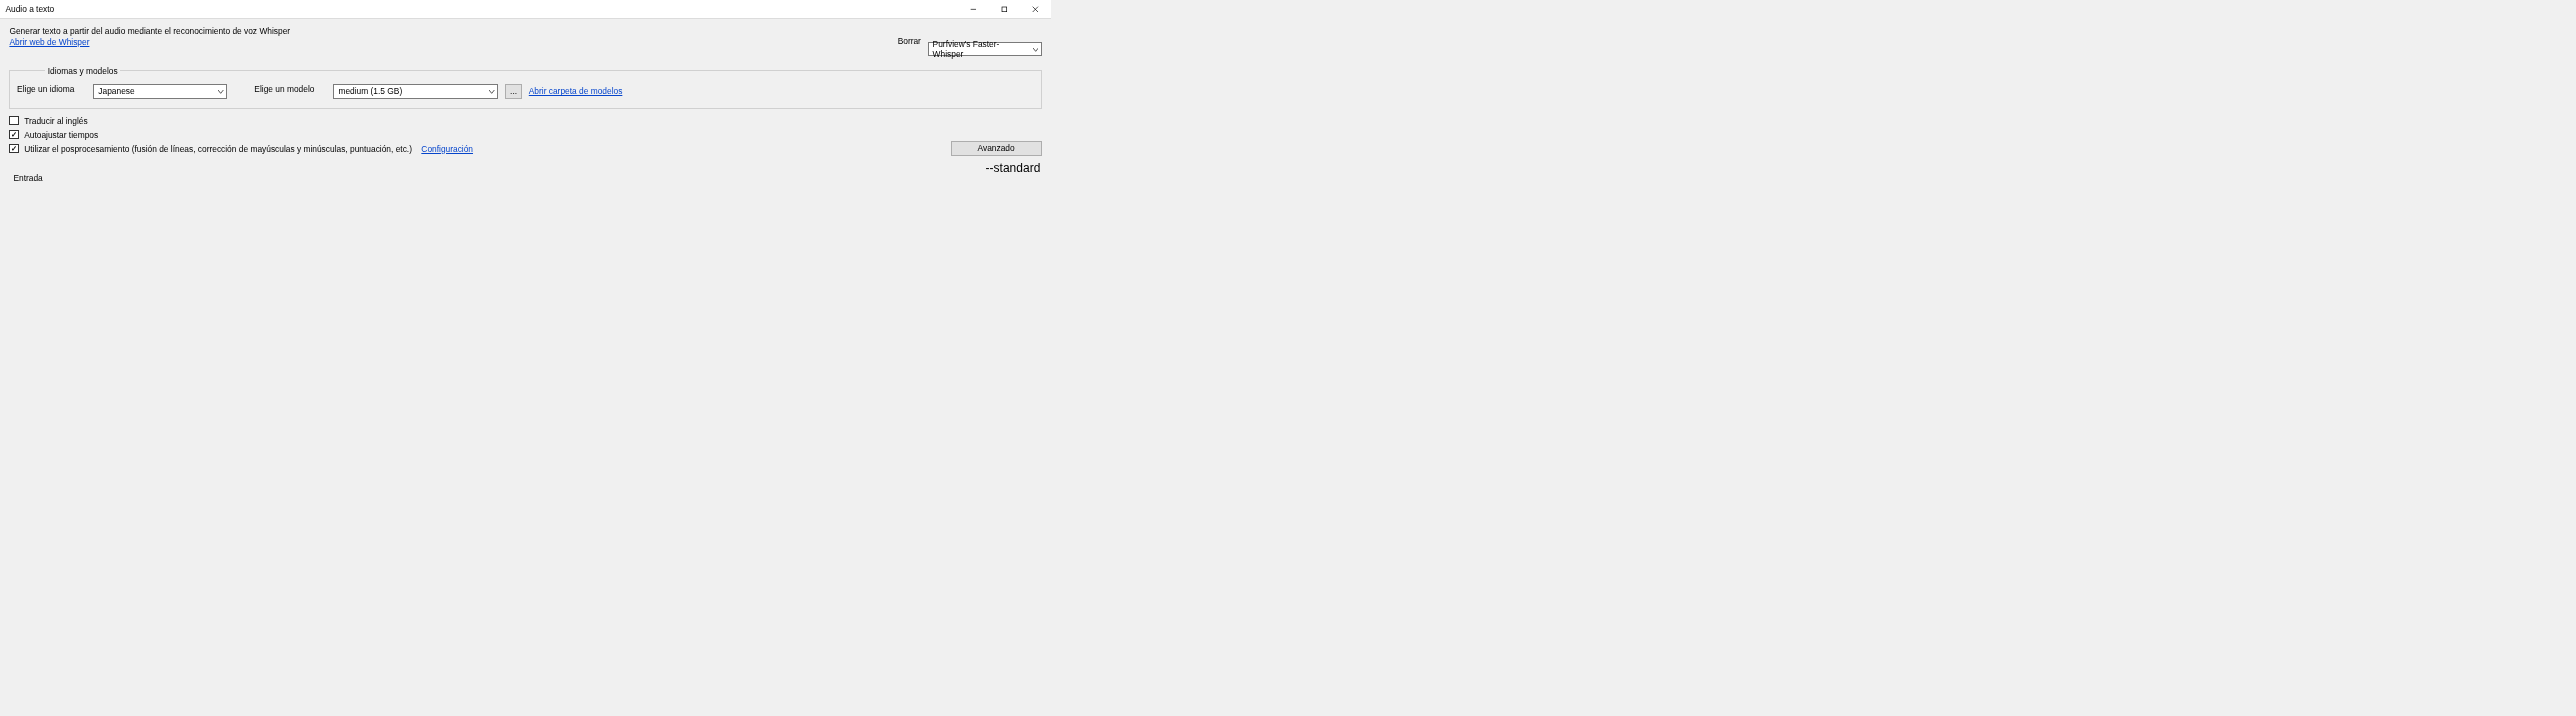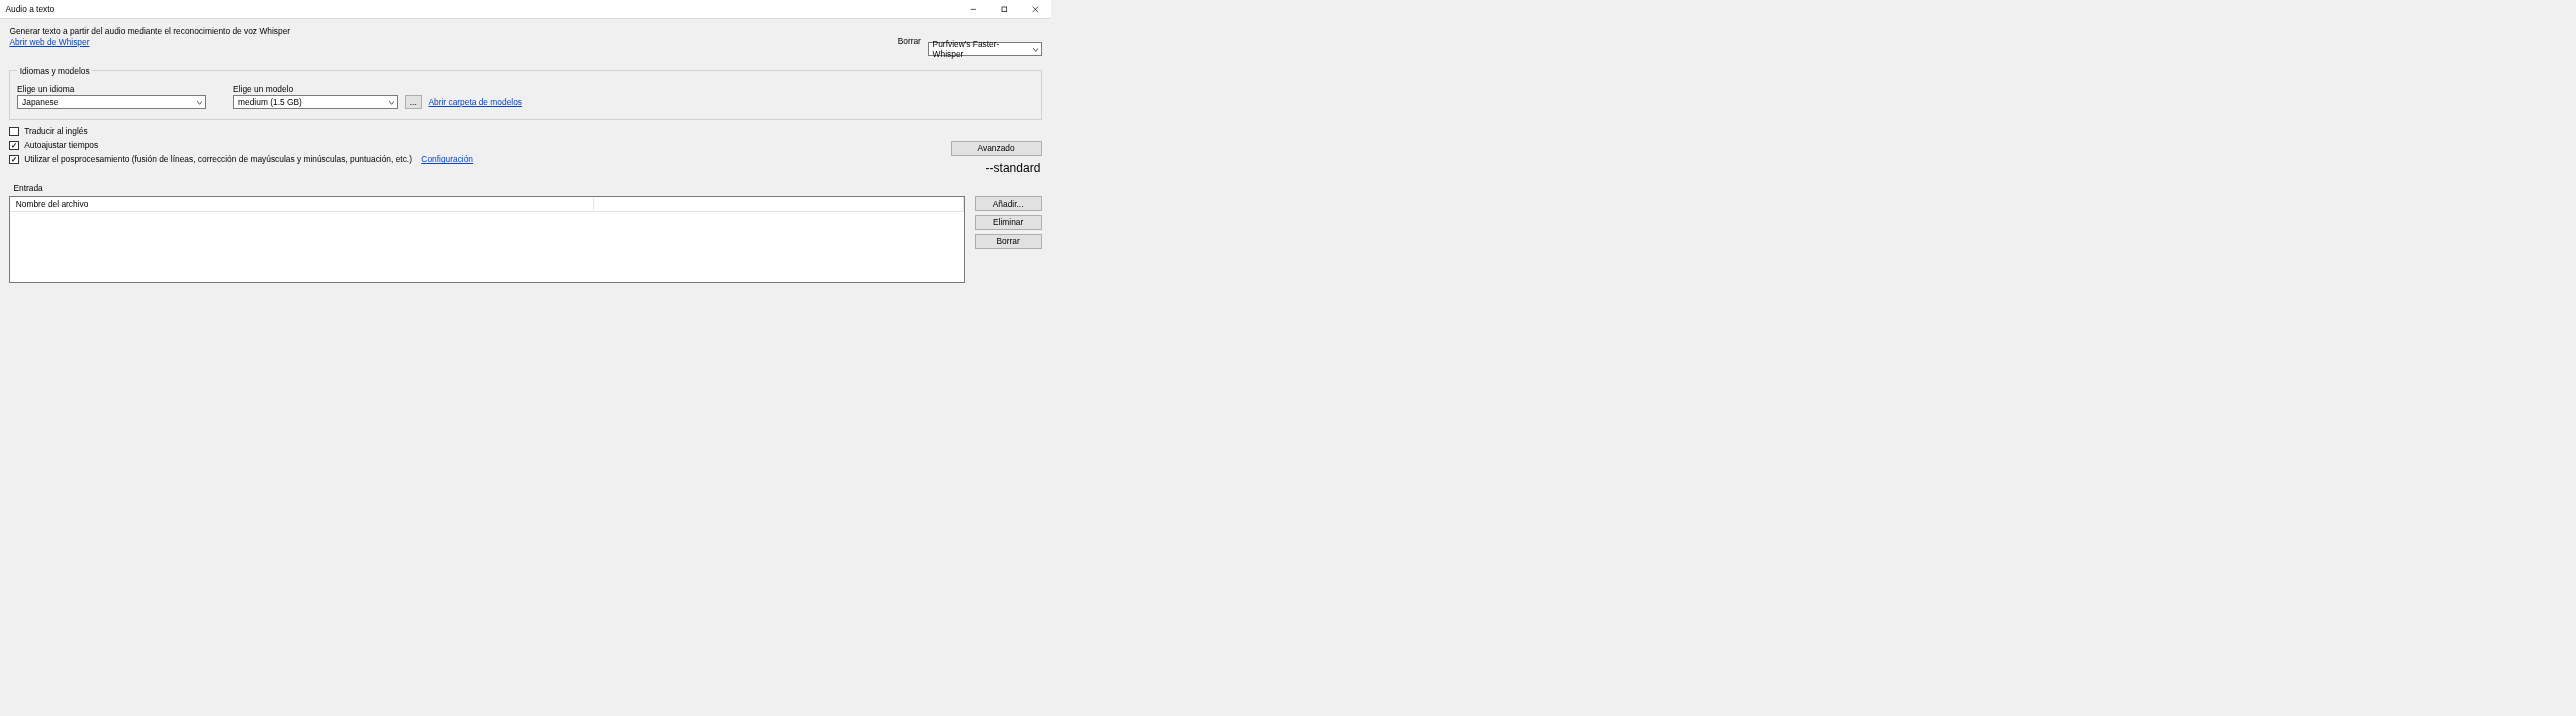--- a/index.html
+++ b/index.html
@@ -29,30 +29,30 @@
   .desc { line-height: 1.35; }
   .link { color: #0645cc; text-decoration: underline; cursor: pointer; }
   .engine-row { display: flex; align-items: center; gap: 5.4px; }
   .engine-row label { margin-right: 1.3px; }
   .select {
     background: #fff; border: 0.7px solid #7a7a7a; height: 14.8px;
     display: inline-flex; align-items: center; justify-content: space-between;
     padding: 0 2.7px 0 4px; font-size: 8.4px;
   }
   .select.engine { width: 114px; margin-top: 16px; }
-  .select.lang { width: 189px; align-items: center; }
+  .select.lang { width: 134px; align-items: center; }
   .select.model { width: 165px; }
   .select .caret { margin-left: 4px; }
   fieldset.group {
     border: 0.7px solid #d0d0d0; margin: 9.4px 0 6.7px 0; padding: 8px 6.7px 9.4px 6.7px;
     position: relative;
   }
-  fieldset.group > legend { padding: 0 2.7px; font-size: 8.4px; }
+  fieldset.group > legend { padding: 0 2.7px; font-size: 8.4px; margin-left: 28px; }
   .cols { display: flex; gap: 27px; align-items: flex-end; flex-wrap: wrap; }
-  .col { display: flex; flex-direction: column; gap: 0; }
+  .col { display: flex; gap: 19px; }
   .col label { margin-bottom: 0.7px; }
   .model-row { display: flex; align-items: center; gap: 6.7px; }
   .smallbtn {
     height: 14.8px; min-width: 16px; border: 0.7px solid #adadad; background: #e1e1e1;
     display: inline-flex; align-items: center; justify-content: center; padding: 0 4px;
     cursor: pointer;
   }
   .checks { margin-top: 6.7px; display: flex; flex-direction: column; gap: 4px; }
   .checkline { display: flex; align-items: center; gap: 5.4px; }
   .checkbox {
@@ -194,36 +194,17 @@
 
     <div class="options-right">
       <div class="btn wide">
         <span>Avanzado</span>
       </div>
       <div class="standard-txt">--standard</div>
     </div>
 
     <div class="entrada-section">
       <div class="entrada-label">Entrada</div>
-      <div class="filelist-row">
-        <div class="filelist">
-          <div class="filelist-header">
-            <div class="colh first">Nombre del archivo</div>
-            <div class="colh" style="flex:1;"></div>
-          </div>
-        </div>
-        <div class="sidebtns">
-          <div class="btn side">
-            <span>Añadir...</span>
-          </div>
-          <div class="btn side">
-            <span>Eliminar</span>
-          </div>
-          <div class="btn side">
-            <span>Borrar</span>
-          </div>
-        </div>
-      </div>
     </div>
 
   </div>
 </div>
 
 
 </body></html>

